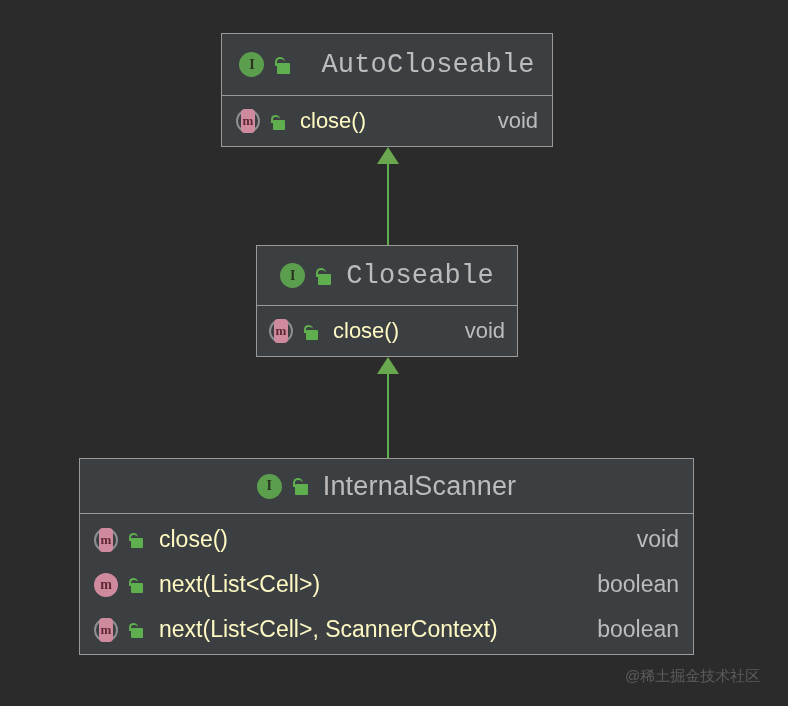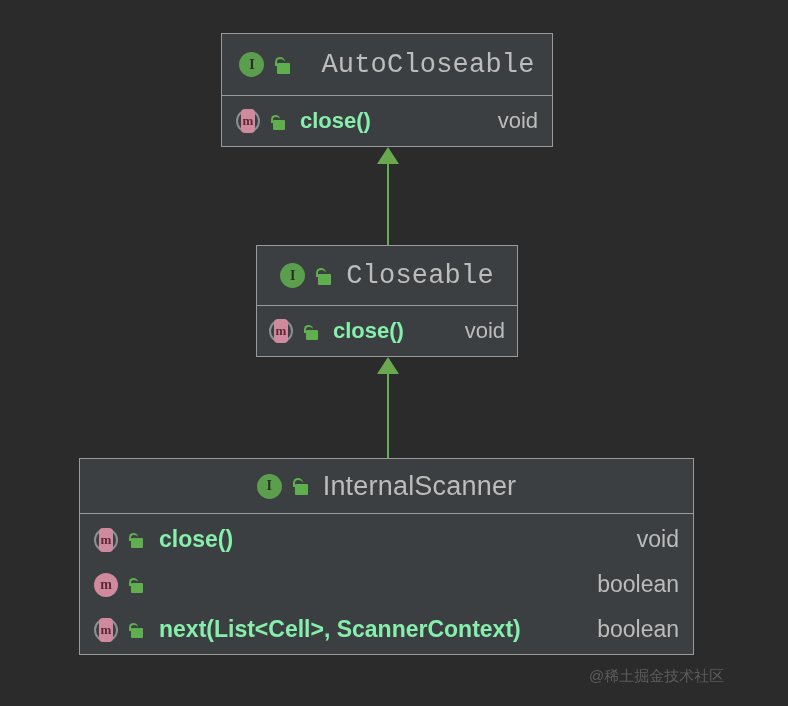--- a/index.html
+++ b/index.html
@@ -46,23 +46,22 @@
     box-sizing: border-box;
     background: #3c3f41;
   }
   .uml-row {
     display: flex;
     align-items: center;
     box-sizing: border-box;
     white-space: nowrap;
   }
   .member-name {
-    color: #86efac;
-    white-space: nowrap;
-    font-weight: bold;
+    color: #fef9c3;
+    white-space: nowrap;
   }
   .member-type {
     color: #bcbcbc;
     white-space: nowrap;
   }
   .spacer { flex: 1 1 auto; }
 
   
   .icon {
     display: inline-block;
@@ -150,20 +149,21 @@
     border-bottom: 17px solid #6aa84f;
   }
 
   
   .watermark {
     position: absolute;
     color: #5c5c5c;
     font-size: 15px;
     white-space: nowrap;
     z-index: 1;
+    margin-left: 36px;
   }
 </style>
 </head>
 <body>
 
 <div id="canvas">
 
   <div class="arrow" style="left:376px; top:147px; width:24px; height:98px;">
     <div class="arrow-line" style="left:11px; top:16px; height:82px;"></div>
     <div class="arrow-head" style="left:1px; top:0px;"></div>
@@ -259,20 +259,21 @@
         <span class="spacer"></span>
         <span class="member-type" style="font-size:23px;">void</span>
       </div>
 
       <div class="uml-row" style="height:45px; padding:0 14px;">
         <span class="icon icon-method" style="width:24px; height:24px; font-size:14px;">m</span>
         <span class="icon icon-lock" style="width:21px; height:21px; margin-left:7px;">
           <span class="lock-body" style="left:6px; top:9px; width:12px; height:10px;"></span>
           <span class="lock-shackle" style="left:4px; top:4px; width:7px; height:6px;"></span>
         </span>
+        <span class="member-name" style="margin-left:13px; font-size:23px;">next(List&lt;Cell&gt;)</span>
         <span class="spacer"></span>
         <span class="member-type" style="font-size:23px;">boolean</span>
       </div>
 
       <div class="uml-row" style="height:45px; padding:0 14px;">
         <span class="icon icon-method-abstract" style="width:24px; height:24px;">
           <span class="ring"></span>
           <span class="plate" style="left:5px; top:0px; width:14px; height:24px;"></span>
           <span class="glyph" style="font-size:13px;">m</span>
         </span>

